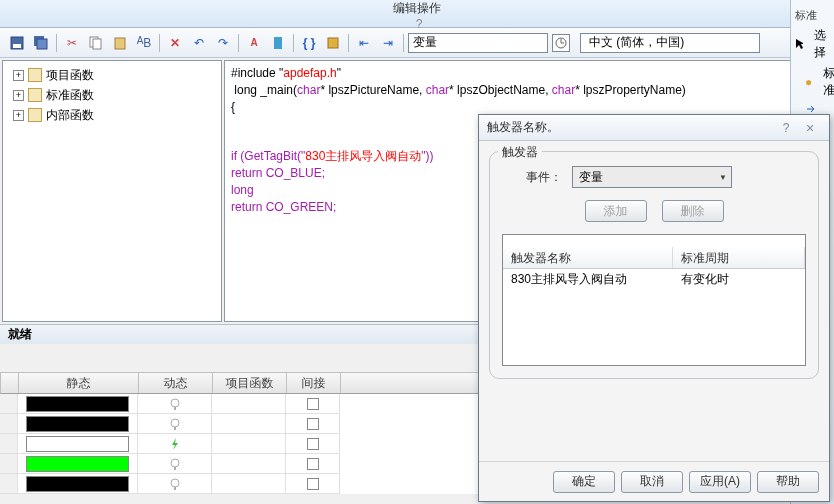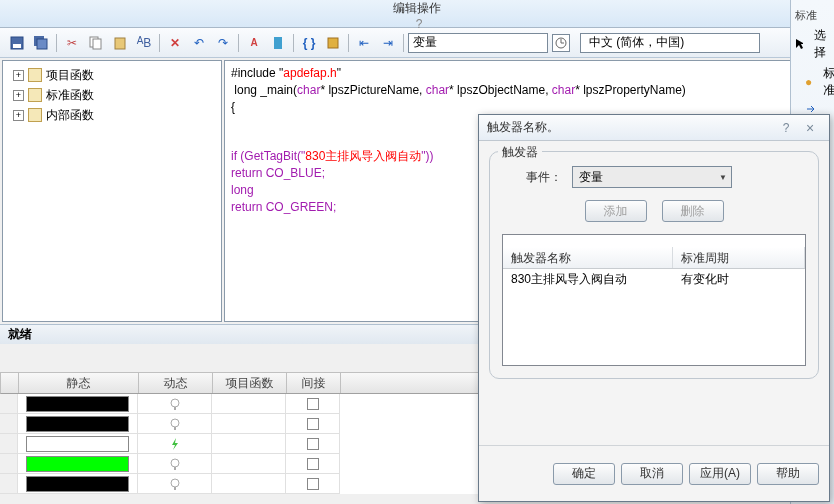--- a/index.html
+++ b/index.html
@@ -68,21 +68,21 @@
 .btnrow { display: flex; justify-content: center; gap: 15px; margin: 10px 0 12px; }
 .btn { min-width: 62px; height: 22px; border: 1px solid #8a9aaa; background: linear-gradient(#fdfdfd, #e2e6ea); border-radius: 3px; display: flex; align-items: center; justify-content: center; color: #333; }
 .btn.disabled { color: #a0a0a0; }
 .table { border: 1px solid #828790; background: #fff; height: 132px; }
 .thead { display: flex; background: linear-gradient(#fff, #eef1f5); border-bottom: 1px solid #c8ccd0; height: 22px; margin-top: 12px; }
 .thead div { padding: 3px 8px; border-right: 1px solid #d8dce0; color: #333; }
 .trow { display: flex; height: 18px; }
 .trow div { padding: 2px 8px; }
 .tc1 { width: 170px; }
 .tc2 { flex: 1; }
-.dfooter { height: 56px; border-top: 1px solid #d0d4d8; display: flex; align-items: center; justify-content: flex-end; padding: 16px 10px; gap: 6px; }
+.dfooter { height: 40px; border-top: 1px solid #d0d4d8; display: flex; align-items: center; justify-content: flex-end; padding: 16px 10px; gap: 6px; }
 </style>
 </head>
 <body>
 
 <div class="titlebar">
   <div class="appicon"></div>
   <div class="ttext">编辑操作</div>
   <div class="winbtn">
       <span>?</span>
     </div>

